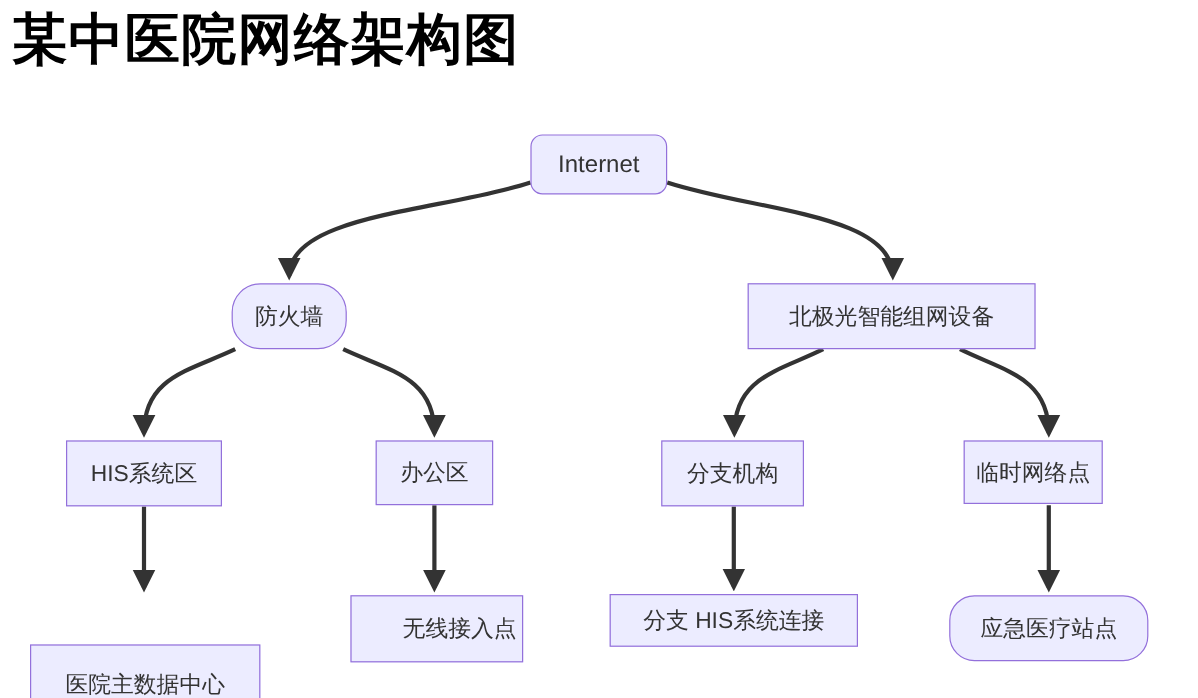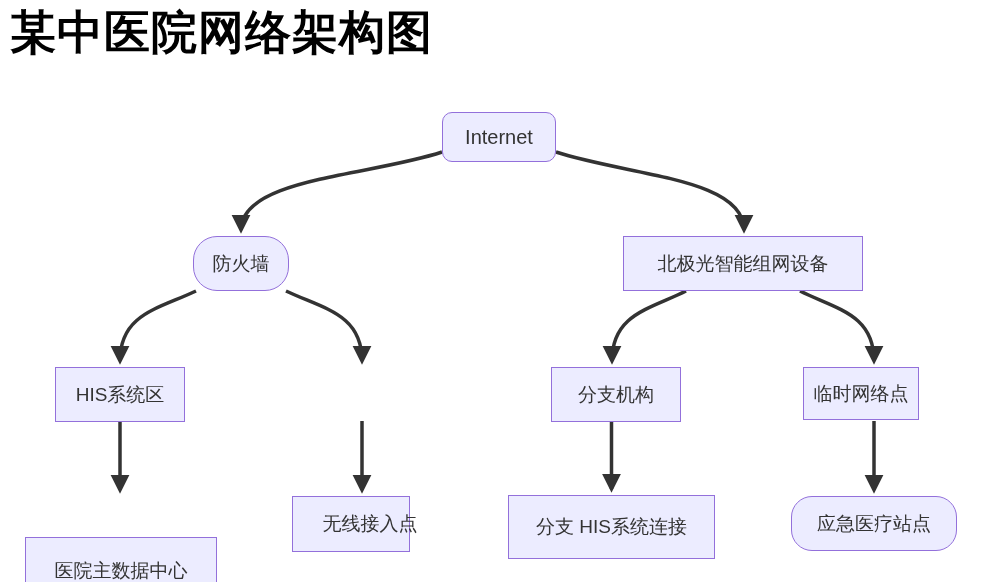--- a/index.html
+++ b/index.html
@@ -89,38 +89,41 @@
   </div>
 
   <div class="node" style="left:623px;top:236px;width:240px;height:55px;">
     <span>北极光智能组网设备</span>
   </div>
 
   <div class="node" style="left:55px;top:367px;width:130px;height:55px;">
     <span>HIS系统区</span>
   </div>
 
+  <div class="node" style="left:313px;top:367px;width:98px;height:54px;">
+    <span>办公区</span>
+  </div>
 
-  <div class="node" style="left:551px;top:367px;width:130px;height:55px;">
+  <div class="node" style="left:551px;top:367px;width:119px;height:55px;">
     <span>分支机构</span>
   </div>
 
   <div class="node" style="left:803px;top:367px;width:116px;height:53px;">
     <span>临时网络点</span>
   </div>
 
   <div class="node" style="left:25px;top:496px;width:192px;height:68px;margin-top:41px;">
     <span>医院主数据中心</span>
   </div>
 
-  <div class="node" style="left:292px;top:496px;width:118px;height:56px;padding-left:38px;">
+  <div class="node" style="left:292px;top:496px;width:144px;height:56px;padding-left:38px;">
     <span>无线接入点</span>
   </div>
 
-  <div class="node" style="left:508px;top:495px;width:207px;height:64px;">
+  <div class="node" style="left:508px;top:495px;width:207px;height:44px;">
     <span>分支 HIS系统连接</span>
   </div>
 
   <div class="node" style="left:791px;top:496px;width:166px;height:55px;border-radius:21px;">
     <span>应急医疗站点</span>
   </div>
 
 </div>
 
 </body></html>

